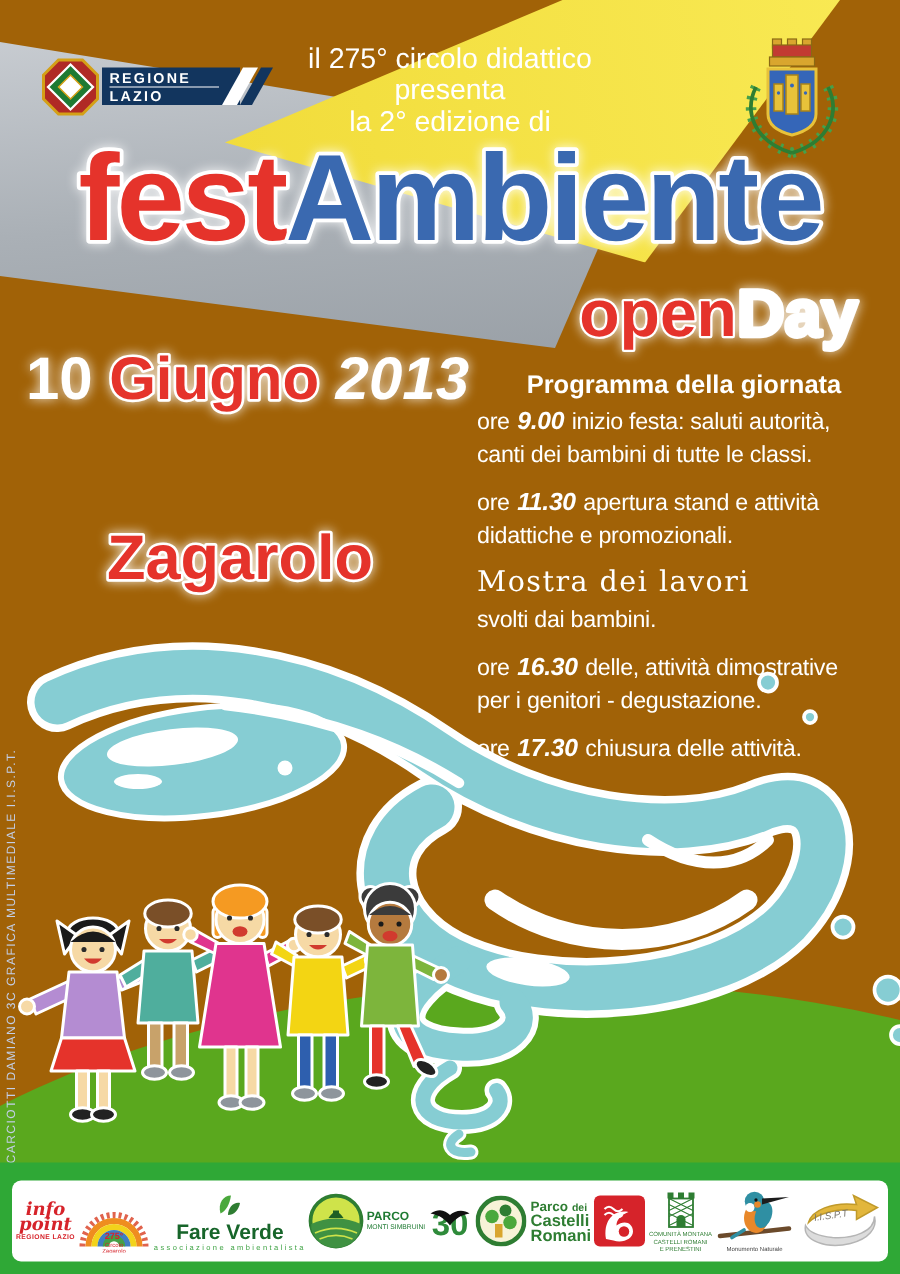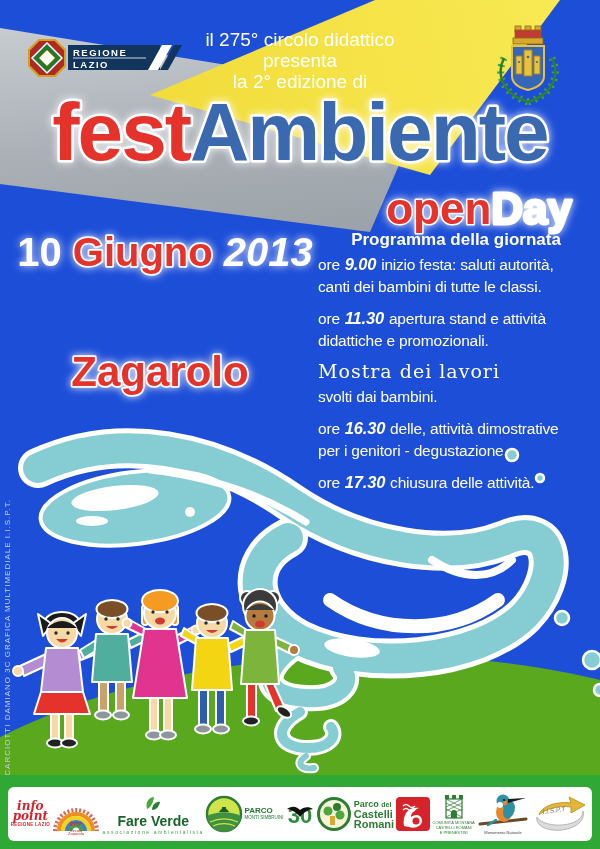--- a/index.html
+++ b/index.html
@@ -1,17 +1,17 @@
 <!DOCTYPE html>
 <html><head>
 <meta charset="utf-8">
 <style>
   html,body{margin:0;padding:0;background:#222;}
   .poster{position:relative;width:600px;height:849px;overflow:hidden;
-          background:#1d4ed8;font-family:"Liberation Sans",sans-serif;}
+          background:#a16207;font-family:"Liberation Sans",sans-serif;}
   
   .band-gray{position:absolute;inset:0;width:600px;height:300px;
      background:linear-gradient(175deg,#cdd1d6 0%,#aab0b6 45%,#8e959c 100%);
      clip-path:polygon(0px 28px,428px 98px,370px 232px,0px 184px);}
   .band-yellow{position:absolute;inset:0;width:600px;height:300px;
      background:linear-gradient(75deg,#eed62f,#f9ea55);
      clip-path:polygon(150px 95px,375px 0px,560px 0px,430px 175px);}
   .hill{position:absolute;left:-180px;top:655px;width:1120px;height:620px;
      border-radius:50%;background:#5aa81e;}
   .bottom-frame{position:absolute;left:0;top:775px;width:600px;height:74px;background:#2fa836;}
@@ -24,21 +24,21 @@
   
   .svgtxt{position:absolute;left:0;filter:drop-shadow(0 0 4px rgba(255,255,255,.85));}
   .t-fest{top:88px;}
   .t-open{top:184px;}
   .t-date{top:224px;}
   .t-zaga{top:344px;}
   .via-line{position:absolute;left:0;top:320px;width:320px;text-align:center;color:#fff;
      font-size:27px;font-weight:bold;font-style:italic;
      text-shadow:0 0 5px rgba(255,255,255,.55);}
   
-  .program{position:absolute;left:318px;top:230px;width:276px;color:#fff;}
+  .program{position:absolute;left:318px;top:247px;width:276px;color:#fff;}
   .prog-heading{font-size:17px;font-weight:bold;text-align:center;white-space:nowrap;margin-bottom:3px;}
   .pline{font-size:15.5px;letter-spacing:-.2px;line-height:22px;white-space:nowrap;}
   .pline.gap{margin-top:9px;}
   .ore{margin-right:5px;}
   .ptime{font-weight:bold;font-style:italic;font-size:16.5px;margin-right:5px;}
   .pscript{font-family:"DejaVu Serif",serif;font-size:19px;line-height:30px;
      margin-top:4px;letter-spacing:1px;}
   
   .scene{position:absolute;left:0;top:400px;}
   

